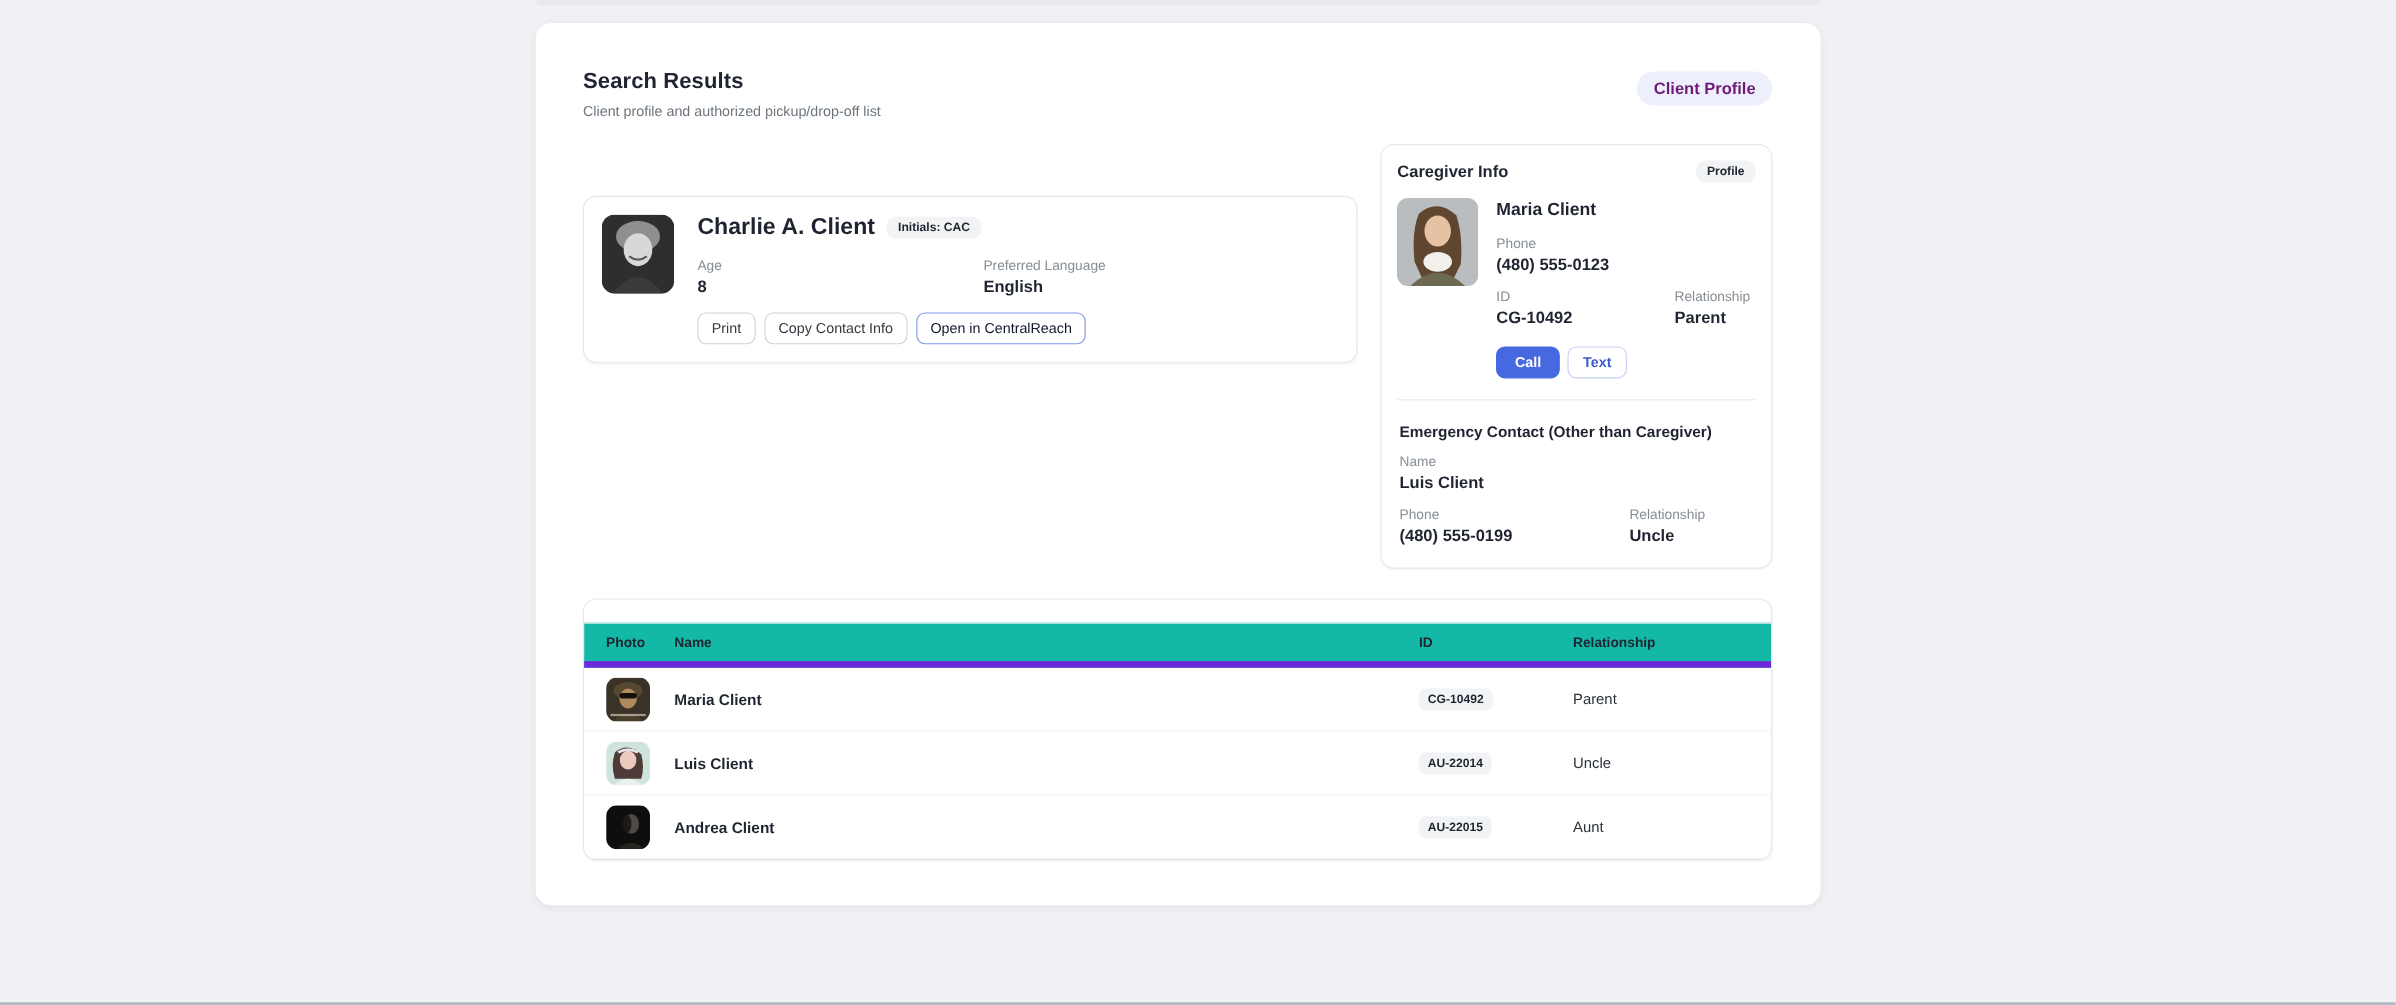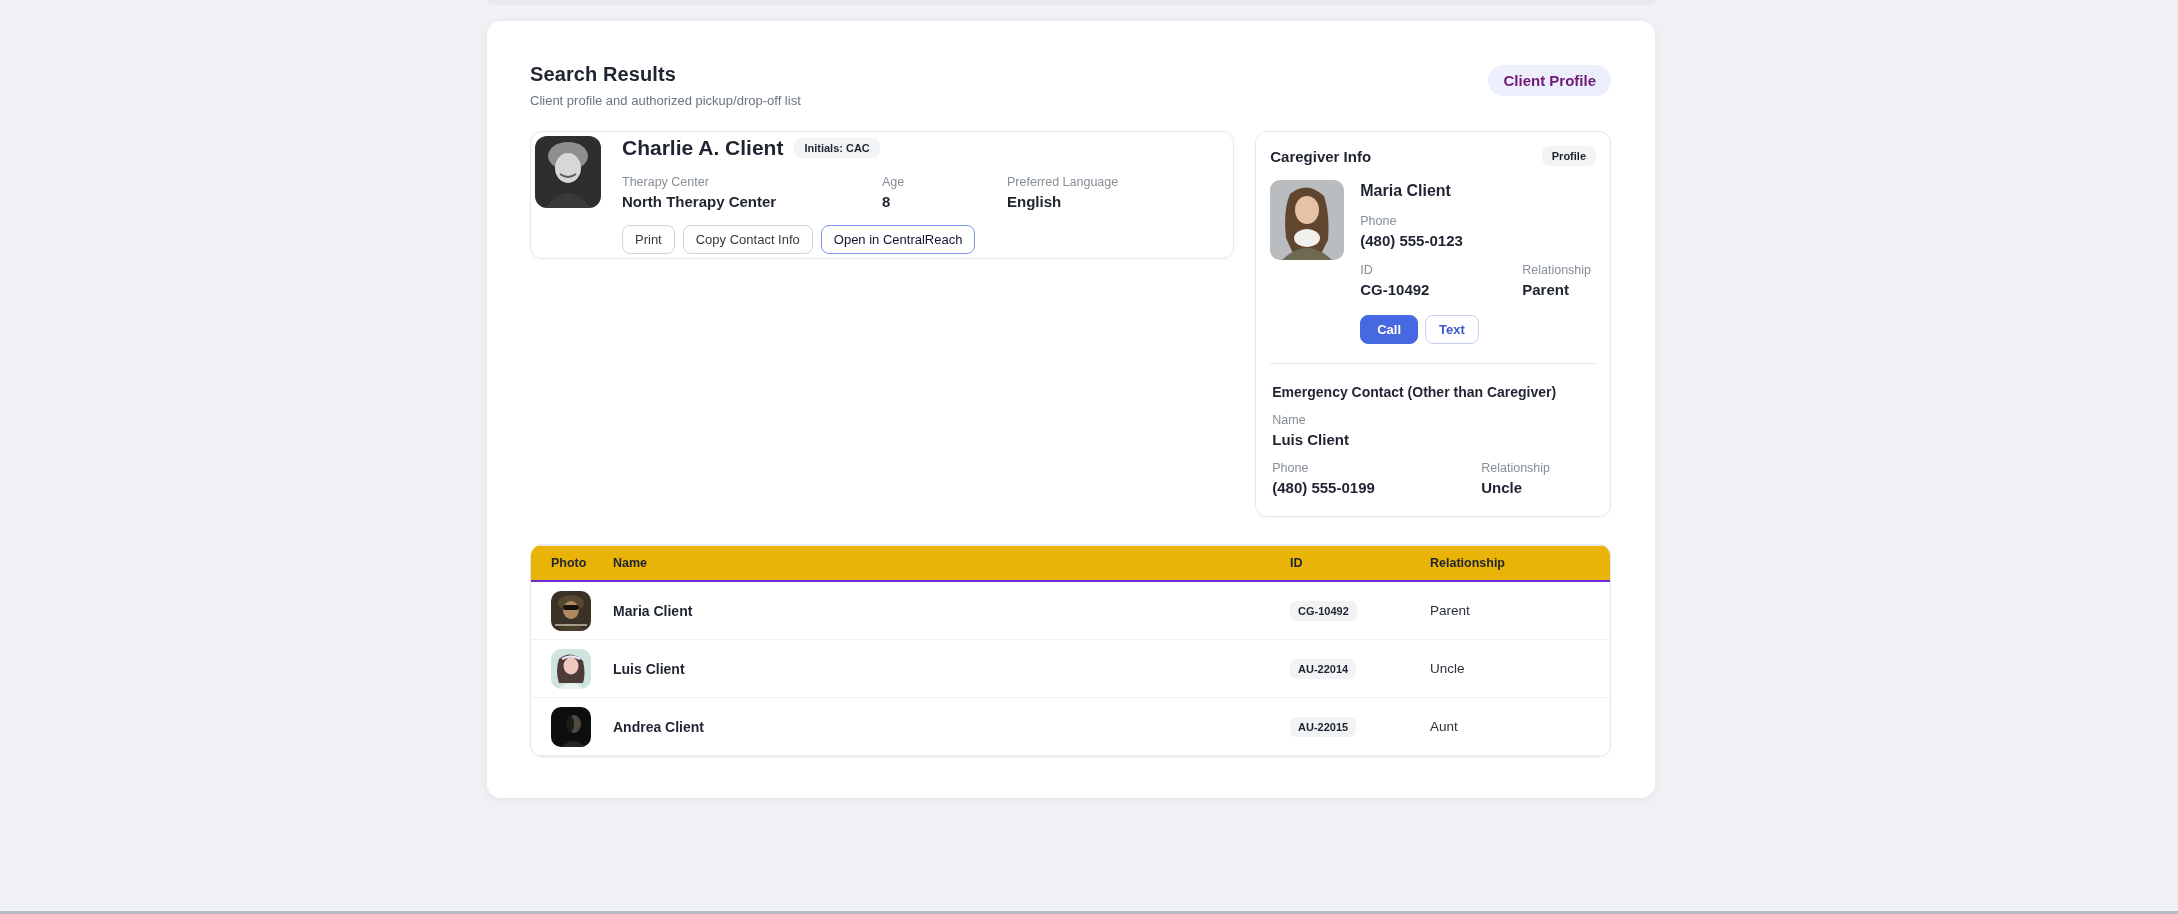--- a/index.html
+++ b/index.html
@@ -43,21 +43,21 @@
   }
   
   .cards-row { display: flex; gap: 21px; margin-top: 23px; align-items: flex-start; }
   .card {
     background: #fff;
     border: 1px solid #e5e8ec;
     border-radius: 12px;
     box-shadow: 0 1px 2px rgba(15,23,42,.04);
   }
   
-  .client-card { width: 709px; padding: 4px; display: flex; }
+  .client-card { width: 709px; padding: 16px; display: flex; margin-top: 47px; }
   .client-photo { width: 66px; height: 72px; border-radius: 12px; overflow: hidden; flex: none; }
   .client-photo svg, .cg-photo svg, .row-photo svg { display: block; width: 100%; height: 100%; }
   .client-main { margin-left: 21px; flex: 1; }
   .client-name-row { display: flex; align-items: center; }
   .client-name { font-size: 21px; font-weight: bold; color: #1f2430; }
   .mini-badge {
     background: #f1f3f5; color: #1f2430;
     font-size: 11px; font-weight: bold;
     padding: 4px 10px; border-radius: 8px;
     margin-left: 11px; white-space: nowrap;
@@ -99,23 +99,24 @@
   .auth-title { font-size: 14.5px; font-weight: bold; color: #1f2430; }
   .auth-subtitle { font-size: 12.5px; color: #8a919a; margin-top: 6px; }
   .auth-btn { border-color: #7e96ec; color: #3f5fdb; font-size: 13.5px; padding: 8px 14px; }
   .grid-row {
     display: grid;
     grid-template-columns: 62px 1fr 140px 160px;
     align-items: center;
     padding: 0 20px;
   }
   .table-head {
-    background: #eab308;
+    background: #14b8a6;
     border-top: 1px solid #edf0f2;
-    border-bottom: 2px solid #6d28d9;
+    border-bottom: 6px solid #6d28d9;
+    margin-top: 21px;
   }
   .th { font-size: 12.5px; font-weight: bold; color: #1f2430; padding: 10px 0; }
   .tr { border-bottom: 1px solid #eef0f3; height: 58px; }
   .tr:last-child { border-bottom: 1px solid #eceef1; }
   .row-photo { width: 40px; height: 40px; border-radius: 10px; overflow: hidden; }
   .td-name { font-size: 14px; font-weight: bold; color: #1f2430; }
   .td-id-pill {
     display: inline-block; background: #f1f3f5; color: #1f2430;
     font-size: 11px; font-weight: bold; padding: 4px 8px; border-radius: 6px;
   }
@@ -147,24 +148,20 @@
           <path d="M25 38 q8 6 16 0" stroke="#5a5a5a" stroke-width="2" fill="none"></path>
           <path d="M10 72 q23 -30 46 0 Z" fill="#3a3a3a"></path>
         </svg>
       </div>
       <div class="client-main">
         <div class="client-name-row">
           <span class="client-name">Charlie A. Client</span>
           <span class="mini-badge">Initials: CAC</span>
         </div>
         <div class="client-fields">
-          <div>
-            <div class="field-label">Therapy Center</div>
-            <div class="field-value">North Therapy Center</div>
-          </div>
           <div>
             <div class="field-label">Age</div>
             <div class="field-value">8</div>
           </div>
           <div>
             <div class="field-label">Preferred Language</div>
             <div class="field-value">English</div>
           </div>
         </div>
         <div class="client-actions">

